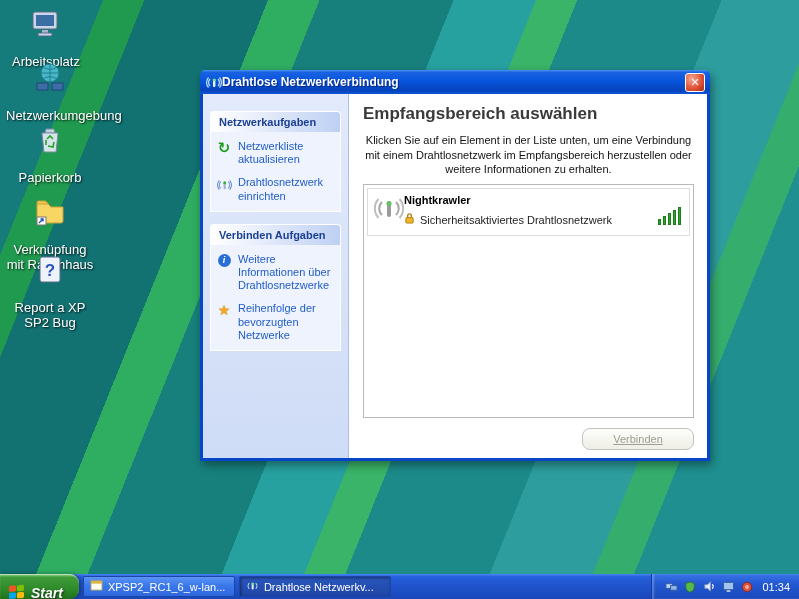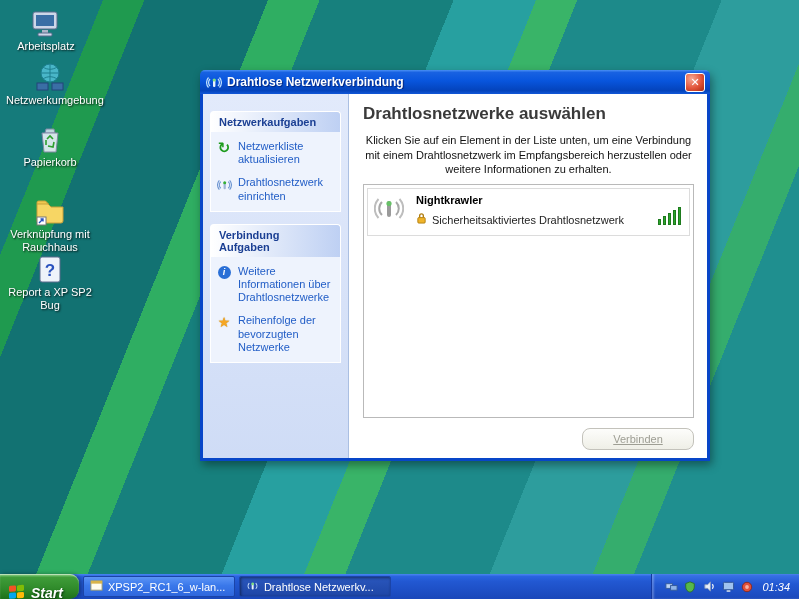--- a/index.html
+++ b/index.html
@@ -13,33 +13,33 @@
       #127272 14%, #127272 26%, #2fae62 26%, #2fae62 31%,
       #17807d 31%, #17807d 44%, #27a0a0 44%, #27a0a0 52%,
       #39b468 52%, #39b468 56%, #1d8a8a 56%, #1d8a8a 70%,
       #2d9d9d 70%, #2d9d9d 80%, #35ad6d 80%, #35ad6d 84%,
       #1f8f8f 84%, #1f8f8f 100%);
   }
 
   
   .desktop-icon { position:absolute; width:88px; text-align:center; cursor:pointer; }
   .di-img { width:32px; height:32px; margin:0 auto; }
-  .di-label { color:#fff; font-size:11px; line-height:1.15; margin-top:0;
+  .di-label { color:#fff; font-size:13px; line-height:1.15; margin-top:15px;
     text-shadow:1px 1px 2px rgba(0,0,0,.85); }
   #icon-arbeitsplatz { left:2px; top:8px; }
   #icon-netzwerkumgebung { left:6px; top:62px; }
   #icon-papierkorb { left:6px; top:124px; }
   #icon-rauchhaus { left:6px; top:196px; }
   #icon-report { left:6px; top:254px; }
 
   
   .xp-window { position:absolute; left:200px; top:70px; width:510px; height:391px;
     border-radius:6px 6px 0 0; box-shadow:2px 4px 10px rgba(0,0,0,.4); }
   .titlebar { height:24px; border-radius:5px 5px 0 0; display:flex; align-items:center;
-    padding:0 5px 0 6px; gap:5px;
+    padding:0 5px 0 6px; 
     background:linear-gradient(180deg,#4a90f4 0%, #1862e2 10%, #0855dd 45%, #0443bb 86%, #1157d8 100%); }
   .title-text { flex:1; color:#fff; font-weight:bold; font-size:12px;
     text-shadow:1px 1px 1px #00227a; white-space:nowrap; overflow:hidden; }
   .close-btn { width:20px; height:19px; border:1px solid #fff; border-radius:3px;
     background:radial-gradient(circle at 32% 28%, #f5a893, #e2553a 55%, #a8290f);
     color:#fff; font-size:11px; font-weight:bold; display:flex; align-items:center;
     justify-content:center; cursor:pointer; }
   .window-body { display:flex; height:367px; background:#fff;
     border:3px solid #0846c8; border-top:none; }
 
@@ -61,21 +61,21 @@
   .glyph-star { color:#f5a623; font-size:14px; text-shadow:0 0 1px #b07d10; }
   .info-badge { width:13px; height:13px; border-radius:50%; background:#2a6fd6;
     color:#fff; font-size:9px; font-weight:bold; font-style:italic;
     display:flex; align-items:center; justify-content:center; }
 
   
   .main-pane { flex:1; display:flex; flex-direction:column; padding:10px 13px 8px 14px; background:#fff; }
   .main-heading { font-size:17px; font-weight:bold; color:#3a3a3a; margin:0 0 9px 0; }
   .main-desc { font-size:11px; color:#111; line-height:1.32; margin-bottom:7px;text-align:center; }
   .network-list { flex:1; border:1px solid #b9b9b9; background:#fff; padding:3px; overflow:hidden; }
-  .network-item { display:flex; align-items:center; gap:12px; padding:4px 8px 6px 6px;
+  .network-item { display:flex; align-items:center; gap:0; padding:4px 8px 6px 6px;
     border:1px solid #dcdcdc; cursor:pointer; }
   .net-info { flex:1; }
   .net-name { font-size:11px; font-weight:bold; color:#000; margin-bottom:6px; }
   .net-security { display:flex; align-items:center; gap:5px; font-size:11px; color:#222; }
   .signal { display:flex; align-items:flex-end; gap:2px; align-self:flex-end; margin-bottom:4px; }
   .signal .bar { width:3px; background:#2ca52c; border:1px solid #1d7a1d; border-bottom-width:1px; }
   .b1{height:6px;} .b2{height:9px;} .b3{height:12px;} .b4{height:15px;} .b5{height:18px;}
   .bottom-bar { height:32px; display:flex; align-items:flex-end; justify-content:flex-end; padding-top:8px; }
   .connect-btn { width:112px; height:22px; font-size:11px; color:#9e9e94;
     background:linear-gradient(180deg,#fdfdfb,#efefe7); border:1px solid #c3c2bb;
@@ -95,21 +95,21 @@
     padding:0 6px; border-radius:2px; border:1px solid #1b44a8; cursor:pointer;
     background:linear-gradient(180deg,#5b94f6,#3a78ea 45%,#2f67dd);
     color:#fff; font-size:11px; white-space:nowrap; overflow:hidden; }
   .task-btn.active { background:linear-gradient(180deg,#2a57bd,#1e46a6);
     box-shadow:inset 1px 1px 3px rgba(0,0,0,.45); }
   .task-btn .tb-label { overflow:hidden; text-overflow:ellipsis; }
   .tray { margin-left:auto; display:flex; align-items:center; gap:5px; padding:0 9px 0 12px;
     background:linear-gradient(180deg,#3a74e8 0%, #2258d2 40%, #1a48bb 100%);
     border-left:1px solid #1338a0; box-shadow:inset 2px 0 2px rgba(255,255,255,.25); }
   .tray-icon { width:14px; height:14px; display:flex; align-items:center; justify-content:center; cursor:pointer; }
-  .clock { color:#fff; font-size:11px; margin-left:3px;font-style:italic; }
+  .clock { color:#fff; font-size:11px; margin-left:3px; }
 </style>
 </head>
 <body>
 
 <div id="screen">
 
   <div class="wallpaper"></div>
 
   <div class="desktop-icon" id="icon-arbeitsplatz">
     <div class="di-img">
@@ -202,40 +202,40 @@
                     <rect x="7" y="5" width="2.4" height="8" rx="1" fill="#9fb4d6"></rect>
                     <circle cx="8.2" cy="6" r="1.6" fill="#35b035"></circle>
                   </svg>
               </span>
               <span>Drahtlosnetzwerk einrichten</span>
             </div>
           </div>
         </div>
 
         <div class="task-section">
-          <div class="task-header">Verbindung Aufgaben</div>
+          <div class="task-header">Verbinden Aufgaben</div>
           <div class="task-body">
             <div class="task-item">
               <span class="ti-icon">
                   <span class="info-badge">i</span>
                 </span>
               <span>Weitere Informationen über Drahtlosnetzwerke</span>
             </div>
             <div class="task-item">
               <span class="ti-icon">
                   <span class="glyph-star">★</span>
                 </span>
               <span>Reihenfolge der bevorzugten Netzwerke</span>
             </div>
           </div>
         </div>
       </div>
 
       <div class="main-pane">
-        <div class="main-heading">Drahtlosnetzwerke auswählen</div>
+        <div class="main-heading">Empfangsbereich auswählen</div>
         <div class="main-desc">Klicken Sie auf ein Element in der Liste unten, um eine Verbindung mit einem Drahtlosnetzwerk im Empfangsbereich herzustellen oder weitere Informationen zu erhalten.</div>
 
         <div class="network-list">
           <div class="network-item">
             <span>
               <svg viewBox="0 0 30 32" width="30" height="32">
                   <path d="M8 9 a9 9 0 0 0 0 13" stroke="#a8a8a8" fill="none" stroke-width="2"></path>
                   <path d="M4.5 6 a14 14 0 0 0 0 19" stroke="#bdbdbd" fill="none" stroke-width="2"></path>
                   <path d="M22 9 a9 9 0 0 1 0 13" stroke="#a8a8a8" fill="none" stroke-width="2"></path>
                   <path d="M25.5 6 a14 14 0 0 1 0 19" stroke="#bdbdbd" fill="none" stroke-width="2"></path>

